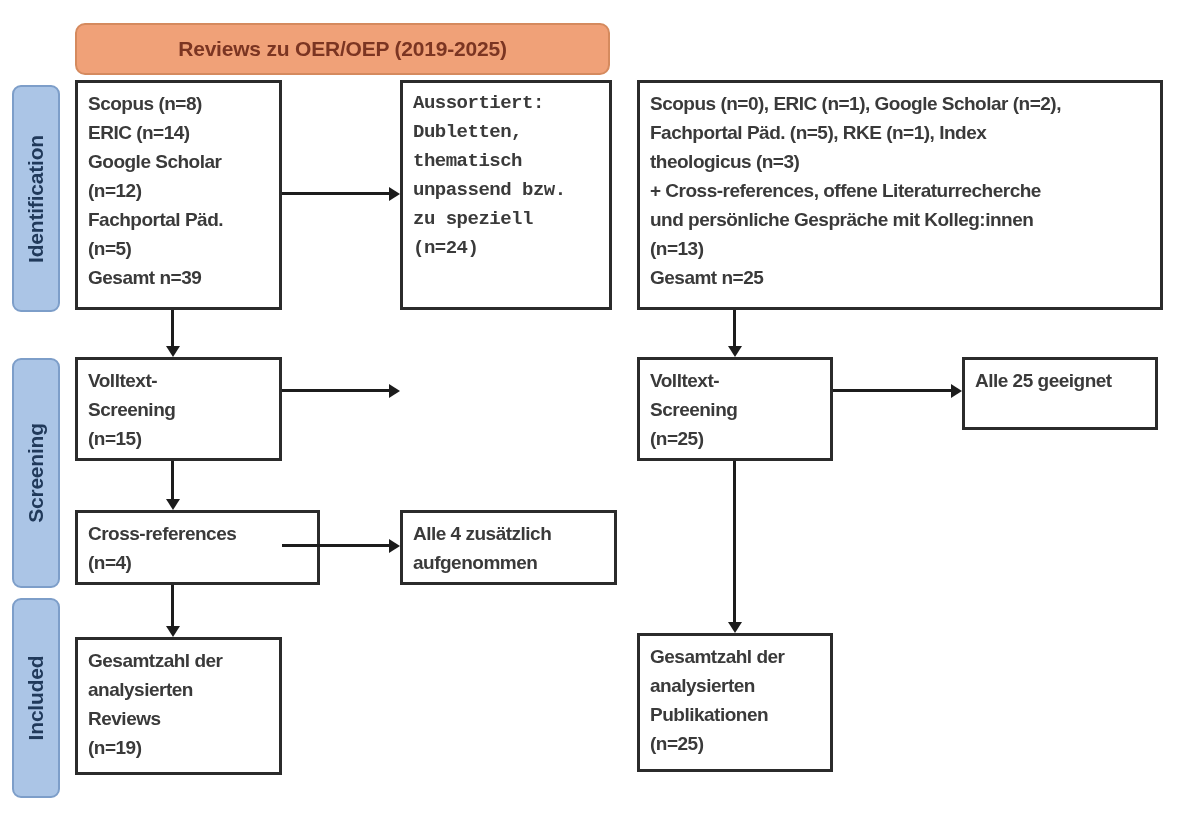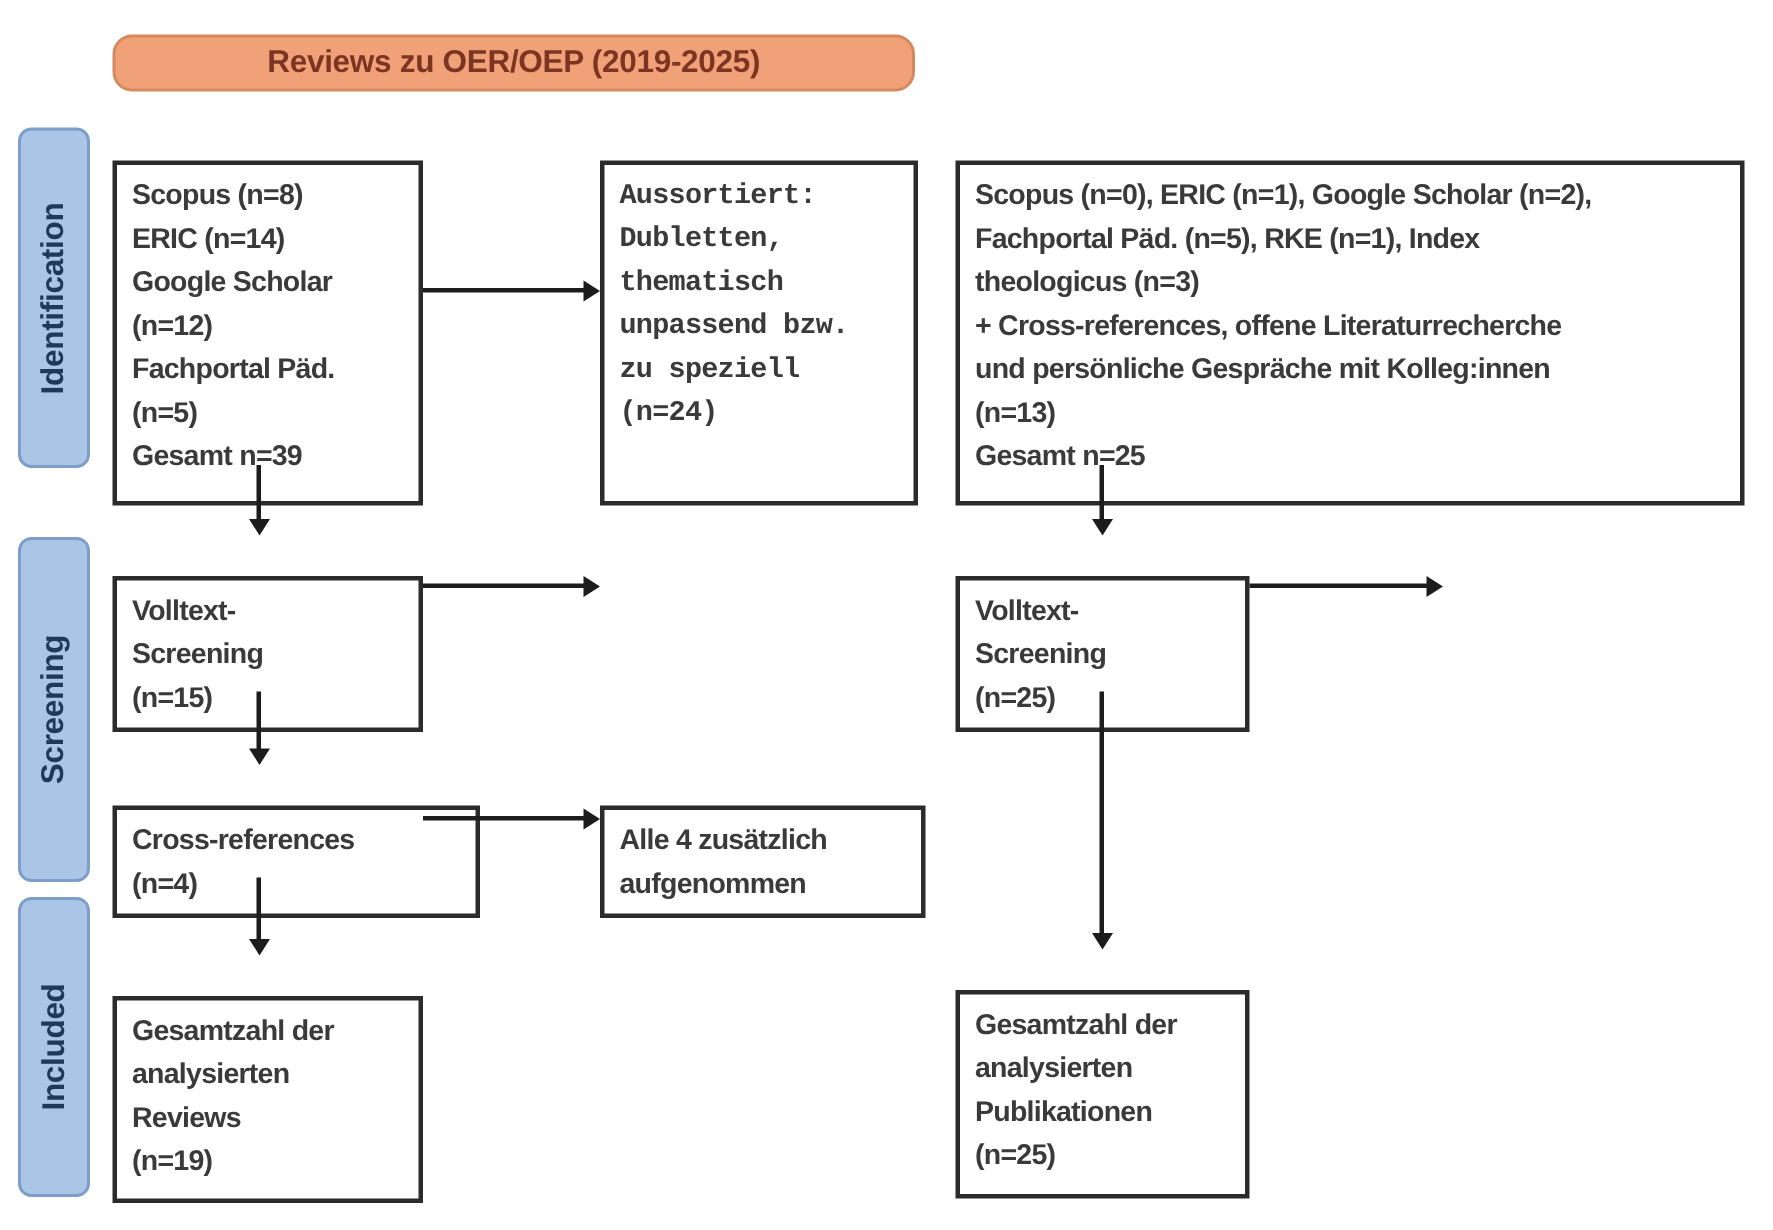--- a/index.html
+++ b/index.html
@@ -11,40 +11,40 @@
   .canvas{
     position:relative; width:1182px; height:820px; background:var(--bg);
     font-family:"Liberation Sans", sans-serif; overflow:hidden;
   }
   .header{
     position:absolute; box-sizing:border-box;
     background:var(--header-fill); border:2px solid var(--header-border); border-radius:10px;
     display:flex; align-items:center; justify-content:center;
     font-size:21px; font-weight:700; color:var(--header-text); letter-spacing:-0.2px;
   }
-  .hdr-left{left:75px; top:23px; width:535px; height:38px;border-radius:13px;}
+  .hdr-left{left:75px; top:23px; width:535px; height:52px;}
   .hdr-right{left:630px; top:23px; width:533px; height:38px;}
   .stage{
     position:absolute; left:12px; width:48px; box-sizing:border-box;
     background:var(--stage-fill); border:2px solid var(--stage-border); border-radius:9px;
     display:flex; align-items:center; justify-content:center;
   }
   .stage-text{
     transform:rotate(-90deg); white-space:nowrap;
     font-size:21px; font-weight:700; color:var(--stage-text); letter-spacing:-0.2px;
   }
   .stage-identification{top:85px; height:227px;}
   .stage-screening{top:358px; height:230px;}
   .stage-included{top:598px; height:200px;}
   .fbox{
     position:absolute; box-sizing:border-box; background:#fff;
     border:3px solid var(--box-border);
     padding:6px 5px 0 10px;
     font-size:19px; font-weight:700; line-height:29px; letter-spacing:-0.5px;
-    color:var(--box-text); white-space:pre;margin-top:27px;
+    color:var(--box-text); white-space:pre;
   }
   .box-src-l{left:75px; top:80px; width:207px; height:230px;}
   .box-excluded{left:400px; top:80px; width:212px; height:230px;font-family:Liberation Mono, monospace;}
   .box-src-r{left:637px; top:80px; width:526px; height:230px;}
   .box-vt-l{left:75px; top:357px; width:207px; height:104px;}
   .box-a15{left:400px; top:355px; width:212px; height:76px;}
   .box-vt-r{left:637px; top:357px; width:196px; height:104px;}
   .box-a25{left:962px; top:357px; width:196px; height:73px;}
   .box-cr{left:75px; top:510px; width:245px; height:75px;}
   .box-a4{left:400px; top:510px; width:217px; height:75px;}
@@ -107,20 +107,21 @@
 und persönliche Gespräche mit Kolleg:innen
 (n=13)
 Gesamt n=25</div>
 
   <div class="fbox box-vt-l">Volltext-
 Screening
 (n=15)</div>
   <div class="fbox box-vt-r">Volltext-
 Screening
 (n=25)</div>
+  <div class="fbox box-a25">Alle 25 geeignet</div>
   <div class="fbox box-cr">Cross-references
 (n=4)</div>
   <div class="fbox box-a4">Alle 4 zusätzlich
 aufgenommen</div>
 
   <div class="fbox box-inc-l">Gesamtzahl der
 analysierten
 Reviews
 (n=19)</div>
   <div class="fbox box-inc-r">Gesamtzahl der

